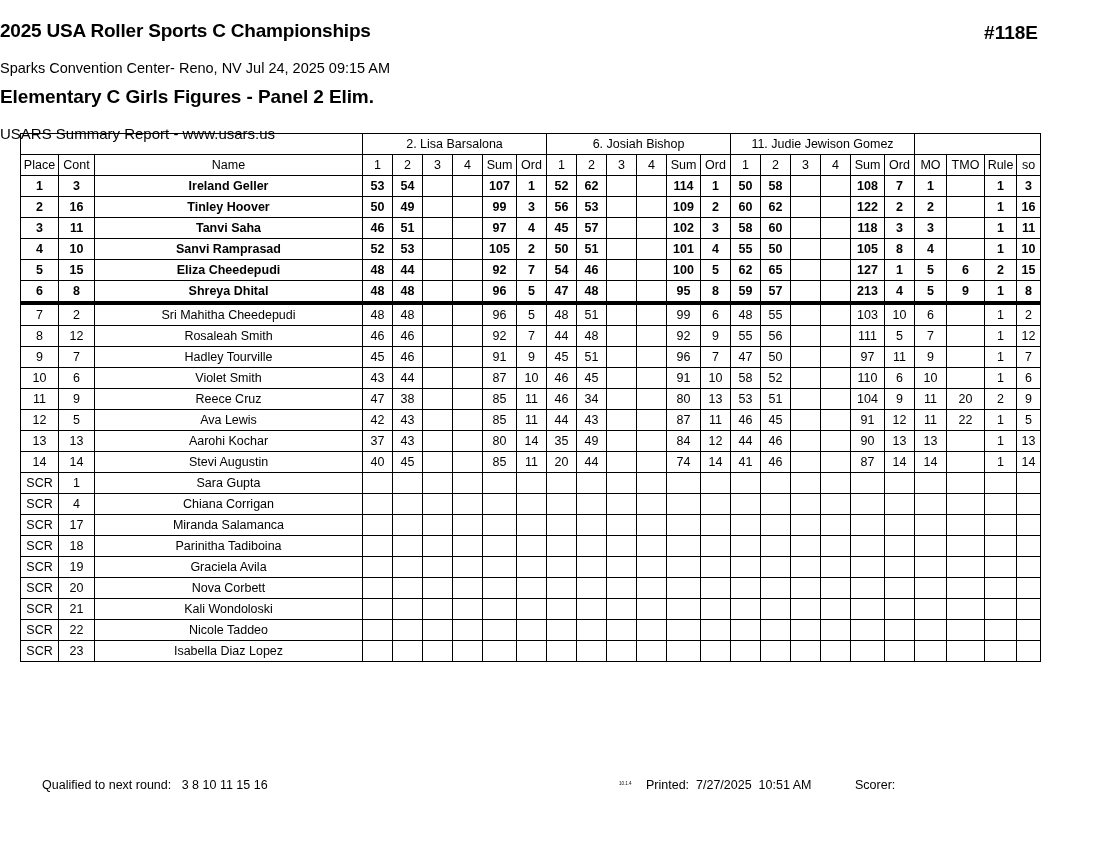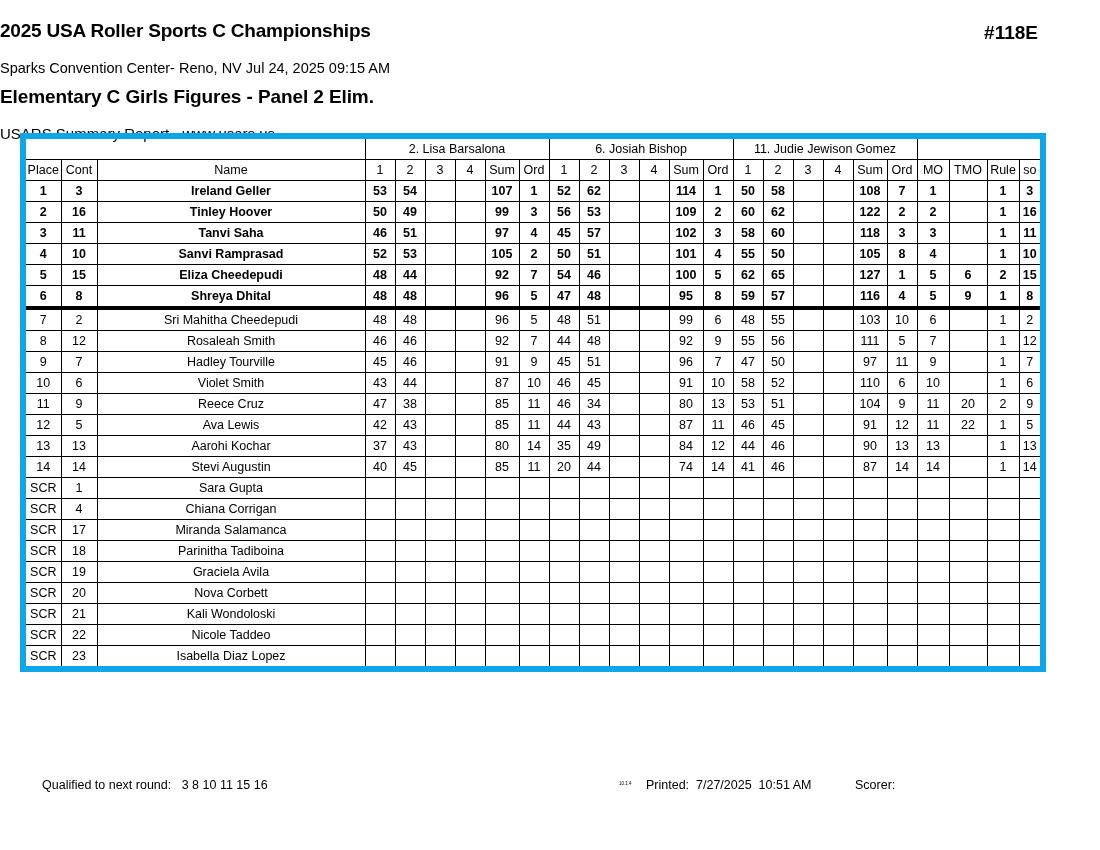--- a/index.html
+++ b/index.html
@@ -126,21 +126,21 @@
   .hdr td { font-size: 12.5px; }
 
   
   tr.qual td { font-weight: bold; }
   tr.cutline td { border-bottom: 4px solid #000000; }
 
   
   td.ordval { font-weight: bold; }
 
   
-  table.sheet { border: 6px solid #0ea5e9; }
+  table.sheet { border: 1px solid #0ea5e9; }
 
   
   .footer {
     position: absolute;
     left: 0;
     right: 0;
     top: 778px;
     font-size: 12.5px;
   }
   .f-qual {
@@ -395,21 +395,21 @@
           <td class="sep-left">47</td>
           <td class="">48</td>
           <td class=""></td>
           <td class=""></td>
           <td class="sum-cell">95</td>
           <td class="sep-left sep-right ordval">8</td>
           <td class="sep-left">59</td>
           <td class="">57</td>
           <td class=""></td>
           <td class=""></td>
-          <td class="sum-cell">116</td>
+          <td class="sum-cell">213</td>
           <td class="sep-left sep-right ordval">4</td>
           <td>5</td>
           <td>9</td>
           <td>1</td>
           <td>8</td>
         </tr>
         <tr class="">
           <td>7</td>
           <td>2</td>
           <td class="name-cell">Sri Mahitha Cheedepudi</td>

